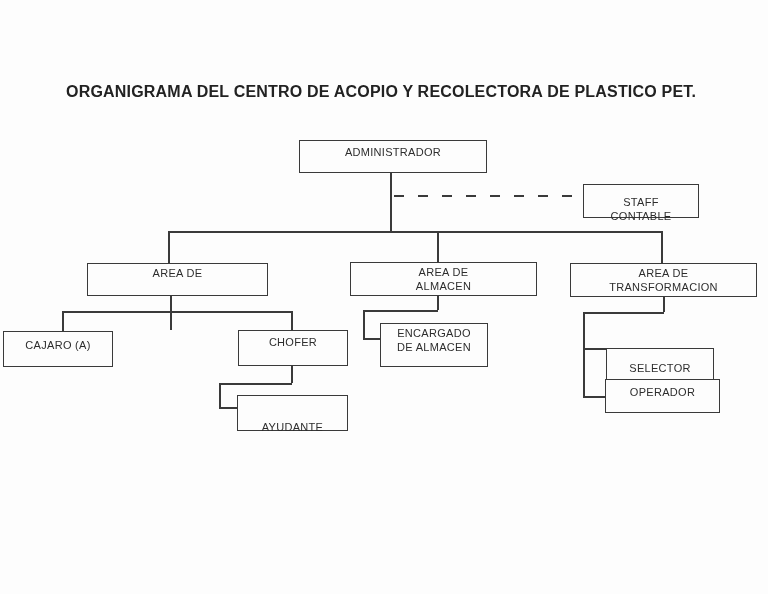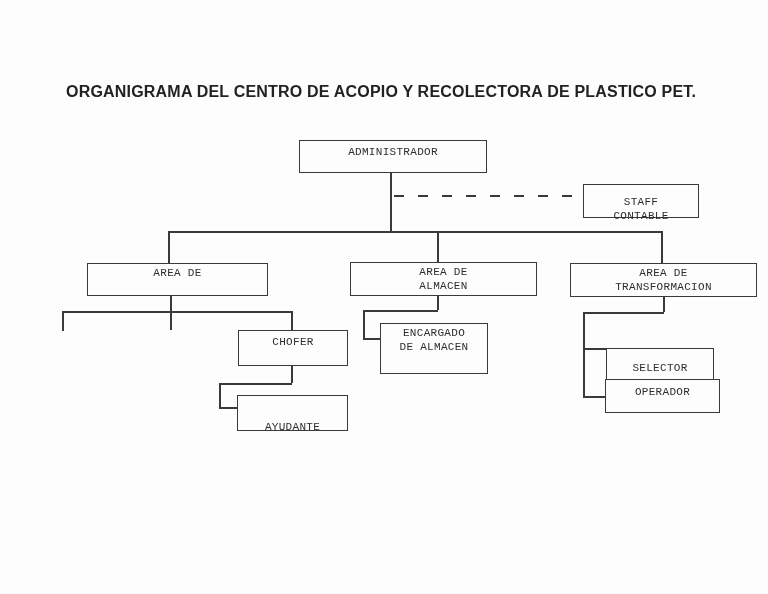--- a/index.html
+++ b/index.html
@@ -22,21 +22,21 @@
     border:1.5px solid #3a3a3a;
     box-sizing:border-box;
     background:#fdfdfd;
     text-align:center;
     font-size:11px;
     line-height:14px;
     letter-spacing:0.3px;
     padding-top:4px;
     color:#2d2d2d;
   }
-  .box span{display:block;font-family:Liberation Mono, monospace;}
+  .box span{display:block;}
   .hline{position:absolute;height:1.5px;background:#3a3a3a;}
   .vline{position:absolute;width:1.5px;background:#3a3a3a;}
   .dashline{
     position:absolute;height:2px;
     background:repeating-linear-gradient(to right,#3a3a3a 0 10px,transparent 10px 24px);
   }
 </style>
 </head>
 <body>
 
@@ -60,31 +60,34 @@
   <div class="box" style="left:350px;top:262px;width:187px;height:34px;padding-top:2px;">
     <span>AREA DE</span>
     <span>ALMACEN</span>
   </div>
 
   <div class="box" style="left:570px;top:263px;width:187px;height:34px;padding-top:2px;">
     <span>AREA DE</span>
     <span>TRANSFORMACION</span>
   </div>
 
+  <div class="box" style="left:3px;top:331px;width:110px;height:36px;padding-top:6px;">
+    <span>CAJARO (A)</span>
+  </div>
 
 
   <div class="box" style="left:238px;top:330px;width:110px;height:36px;">
     <span>CHOFER</span>
   </div>
 
   <div class="box" style="left:237px;top:395px;width:111px;height:36px;padding-top:24px;">
     <span>AYUDANTE</span>
   </div>
 
-  <div class="box" style="left:380px;top:323px;width:108px;height:51px;padding-top:2px;">
+  <div class="box" style="left:380px;top:323px;width:108px;height:44px;padding-top:2px;">
     <span>ENCARGADO</span>
     <span>DE ALMACEN</span>
   </div>
 
   <div class="box" style="left:606px;top:348px;width:108px;height:35px;padding-top:12px;">
     <span>SELECTOR</span>
   </div>
 
   <div class="box" style="left:605px;top:379px;width:115px;height:34px;padding-top:5px;">
     <span>OPERADOR</span>

